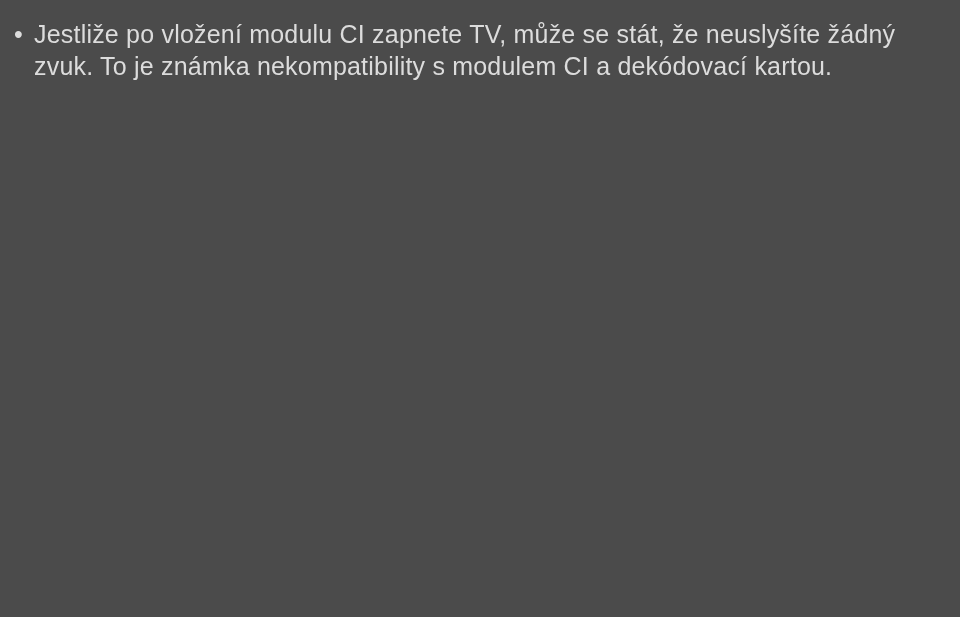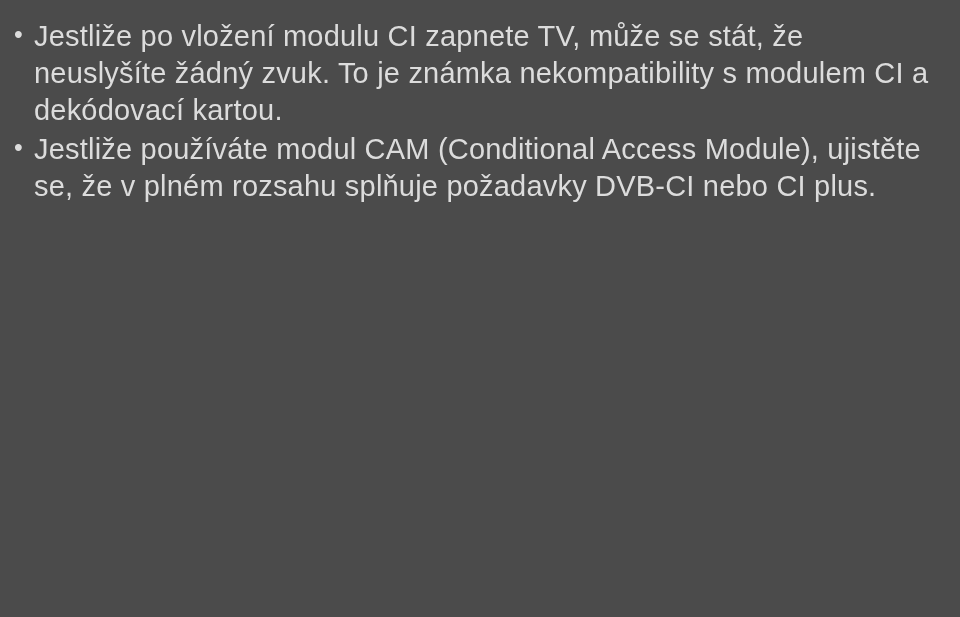--- a/index.html
+++ b/index.html
@@ -14,34 +14,33 @@
     font-family: Arial, Helvetica, sans-serif;
     color: #dcdcdc;
     padding: 18px 22px 18px 34px;
     overflow: hidden;
   }
   ul {
     list-style: none;
   }
   li {
     position: relative;
-    font-size: 29px;
+    font-size: 25px;
     line-height: 1.28;
     margin-bottom: 2px;
     padding-left: 0;
     letter-spacing: 0.2px;
   }
   li::before {
     content: "•";
     position: absolute;
     left: -20px;
     top: 0;
     color: #dcdcdc;
     font-size: 25px;
   }
 </style>
 </head>
 <body>
 
 <ul>
   <li>Jestliže po vložení modulu CI zapnete TV, může se stát, že neuslyšíte žádný zvuk. To je známka nekompatibility s modulem CI a dekódovací kartou.</li>
-  <li>Jestliže používáte modul CAM (Conditional Access Module), ujistěte se, že v plném rozsahu splňuje požadavky DVB-CI nebo CI plus.</li>
 </ul>
 
 </body></html>

